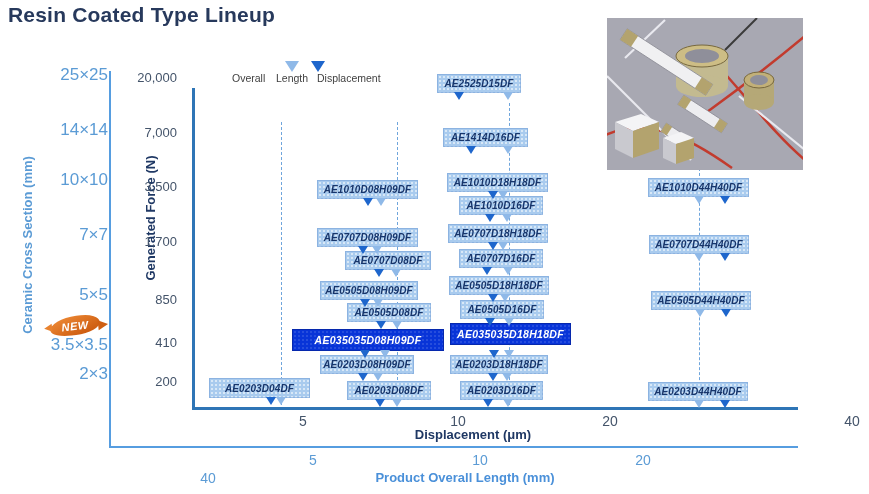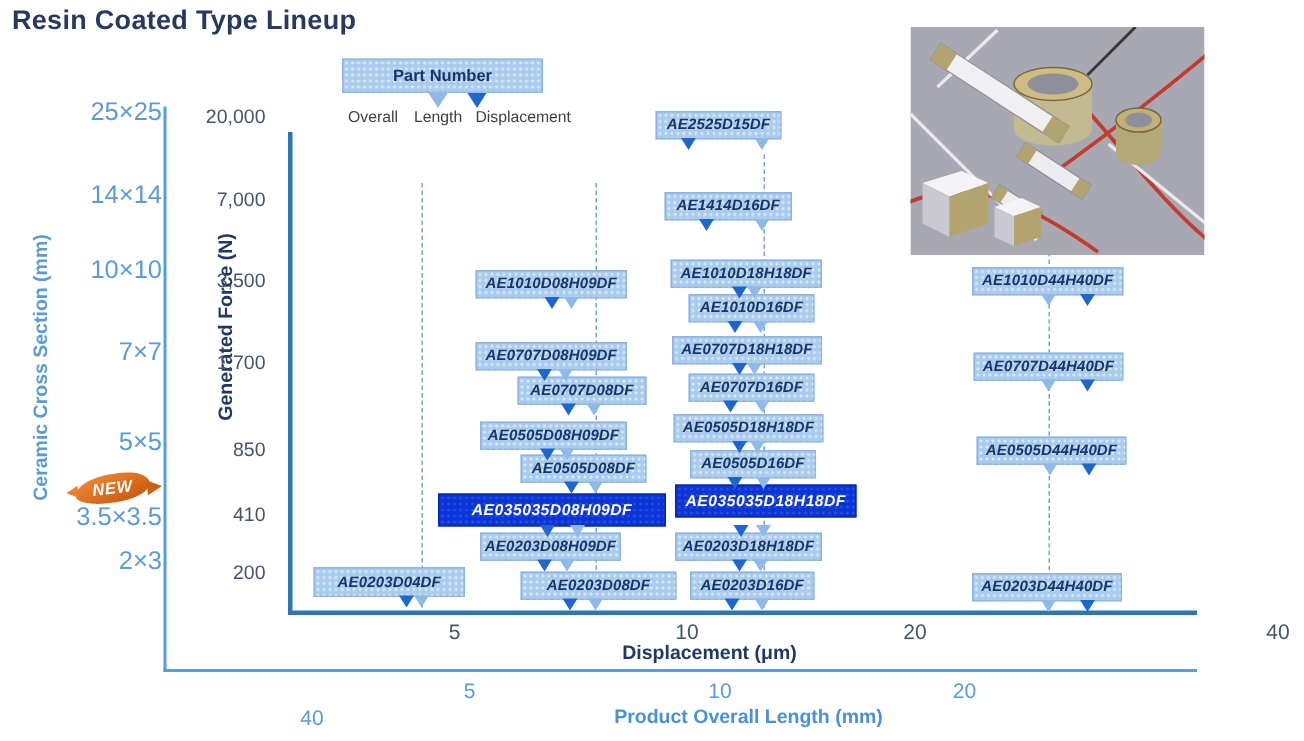--- a/index.html
+++ b/index.html
@@ -1,18 +1,18 @@
 <!DOCTYPE html>
 <html><head>
 <meta charset="utf-8">
 <style>
   html,body{margin:0;padding:0;background:#fff;}
   .canvas{position:relative;width:869px;height:494px;background:#ffffff;overflow:hidden;
           font-family:"Liberation Sans",sans-serif;}
-  .title{position:absolute;left:8px;top:3px;font-size:18px;font-weight:bold;color:#27395c;letter-spacing:.2px;}
+  .title{position:absolute;left:8px;top:3px;font-size:21px;font-weight:bold;color:#27395c;letter-spacing:.2px;}
 
   
   .axis-line{position:absolute;background:#2e75b6;}
   .axis-line.light{background:#569de0;}
 
   
   .force-tick{position:absolute;right:692px;font-size:13px;color:#44546a;white-space:nowrap;}
   .ceramic-tick{position:absolute;right:761px;font-size:17px;color:#5b9bd5;white-space:nowrap;}
   .disp-tick{position:absolute;font-size:14px;color:#44546a;transform:translateX(-50%);}
   .oal-tick{position:absolute;font-size:14px;color:#5b9bd5;transform:translateX(-50%);}
@@ -67,23 +67,20 @@
 
   .photo{position:absolute;left:607px;top:18px;width:196px;height:152px;z-index:2;}
 </style>
 </head>
 <body>
 
 <div class="canvas">
 
   <div class="title">Resin Coated Type Lineup</div>
 
-  <div class="legend-box">
-    <span>Part Number</span>
-  </div>
   <div class="legend-arrow light"></div>
   <div class="legend-arrow dark"></div>
   <span class="legend-caption" style="left:232px">Overall</span>
   <span class="legend-caption" style="left:276px">Length</span>
   <span class="legend-caption" style="left:317px">Displacement</span>
 
   <div class="photo">
     <svg width="196" height="152" viewBox="0 0 196 152">
       <rect x="0" y="0" width="196" height="152" fill="#a8a8b2"></rect>
 
@@ -136,21 +133,21 @@
   </div>
 
   <div class="axis-line light" style="left:109px;top:71px;width:2px;height:377px"></div>
   <div class="axis-line" style="left:192px;top:88px;width:3px;height:321px"></div>
   <div class="axis-line" style="left:192px;top:407px;width:606px;height:3px"></div>
   <div class="axis-line light" style="left:109px;top:446px;width:689px;height:2px"></div>
 
   <div class="axis-title force" style="left:150px;top:218px">Generated Force (N)</div>
   <div class="axis-title ceramic" style="left:27px;top:245px">Ceramic Cross Section (mm)</div>
   <div class="axis-title disp" id="disp-title" style="left: 473px; top: 427px;">Displacement (μm)</div>
-  <div class="axis-title oal" id="oal-title" style="left: 465px; top: 470px; margin-left: 34px;">Product Overall Length (mm)</div>
+  <div class="axis-title oal" id="oal-title" style="left: 465px; top: 470px;">Product Overall Length (mm)</div>
 
   <div class="new-badge">
     <span>NEW</span>
   </div>
 
   <div id="gen-layer">
       <div class="force-tick" style="top: 70px;">20,000</div>
       <div class="force-tick" style="top: 125px;">7,000</div>
       <div class="force-tick" style="top: 179px;">3,500</div>
       <div class="force-tick" style="top: 234px;">1,700</div>
@@ -229,21 +226,21 @@
       <div class="marker light" style="left: 380px; top: 350px;"></div>
       <div class="part-box dark" style="left: 450px; top: 323px; width: 121px; height: 22px;">AE035035D18H18DF</div>
       <div class="marker dark" style="left: 489px; top: 350px;"></div>
       <div class="marker light" style="left: 504px; top: 350px;"></div>
       <div class="part-box" style="left: 209px; top: 378px; width: 101px; height: 20px;">AE0203D04DF</div>
       <div class="marker dark" style="left: 266px; top: 397px;"></div>
       <div class="marker light" style="left: 276px; top: 397px;"></div>
       <div class="part-box" style="left: 320px; top: 355px; width: 94px; height: 19px;">AE0203D08H09DF</div>
       <div class="marker dark" style="left: 358px; top: 373px;"></div>
       <div class="marker light" style="left: 373px; top: 373px;"></div>
-      <div class="part-box" style="left: 347px; top: 381px; width: 104px; height: 19px;">AE0203D08DF</div>
+      <div class="part-box" style="left: 347px; top: 381px; width: 84px; height: 19px;">AE0203D08DF</div>
       <div class="marker dark" style="left: 375px; top: 399px;"></div>
       <div class="marker light" style="left: 392px; top: 399px;"></div>
       <div class="part-box" style="left: 450px; top: 355px; width: 98px; height: 19px;">AE0203D18H18DF</div>
       <div class="marker dark" style="left: 488px; top: 373px;"></div>
       <div class="marker light" style="left: 502px; top: 373px;"></div>
       <div class="part-box" style="left: 460px; top: 381px; width: 83px; height: 19px;">AE0203D16DF</div>
       <div class="marker dark" style="left: 483px; top: 399px;"></div>
       <div class="marker light" style="left: 503px; top: 399px;"></div>
       <div class="part-box" style="left: 648px; top: 382px; width: 100px; height: 19px;">AE0203D44H40DF</div>
       <div class="marker dark" style="left: 720px; top: 400px;"></div>

